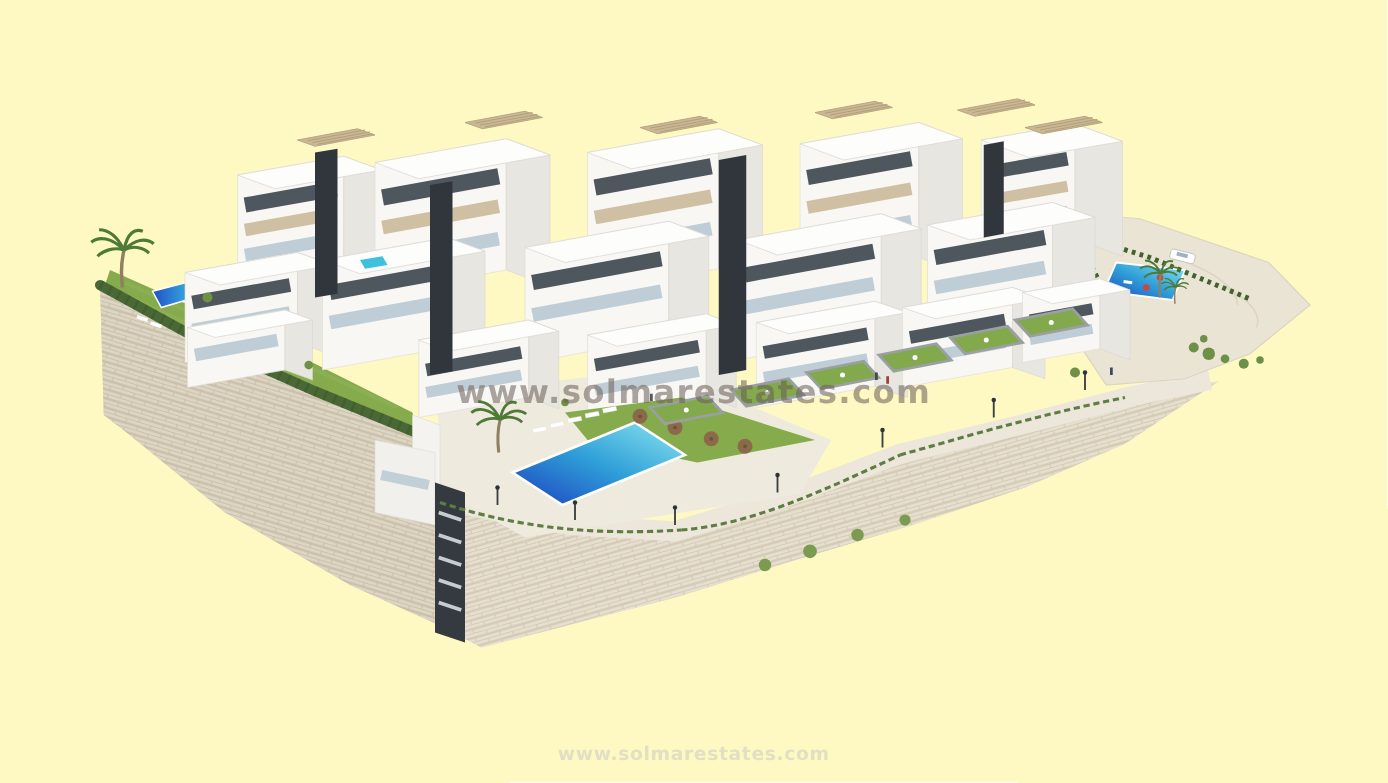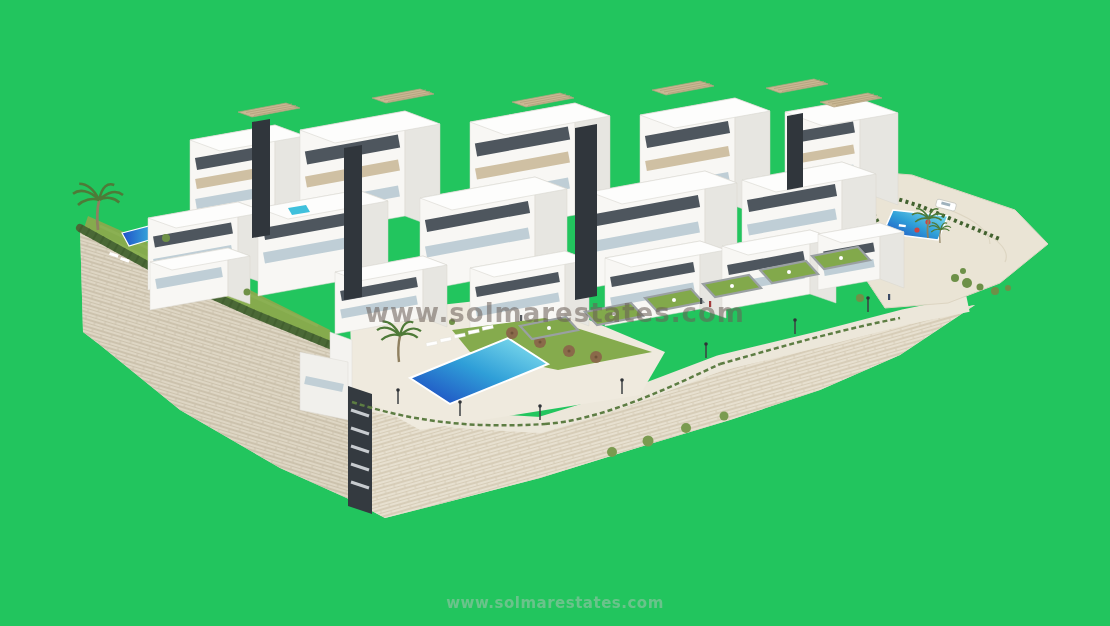--- a/index.html
+++ b/index.html
@@ -1,16 +1,16 @@
 <!DOCTYPE html>
 <html><head>
 <meta charset="utf-8">
 <style>
   html,body{margin:0;padding:0;background:#ffffff;}
-  .stage{position:relative;width:1110px;height:626px;background:#22c55e;overflow:hidden;
+  .stage{position:relative;width:1110px;height:626px;background:#fef9c3;overflow:hidden;
          font-family:"DejaVu Sans",sans-serif;}
   svg{display:block;}
   .face-f{fill:#f8f7f4;stroke:#dddbd4;stroke-width:.5;}
   .face-s{fill:#e7e6e1;stroke:#d8d6cf;stroke-width:.5;}
   .roof{fill:#fdfdfc;stroke:#d9d7d0;stroke-width:.6;}
   .shaft{fill:#30363c;}
   .perg{fill:#cab894;stroke:#b2a07c;stroke-width:.7;}
   .lawn{fill:#85ab4d;}
   .gardenwall{stroke:#9aa0a2;stroke-width:2.2;fill:#82a94b;}
   .wm-center{font-weight:bold;font-size:26px;letter-spacing:1px;fill:#6a5e57;opacity:.55;}

